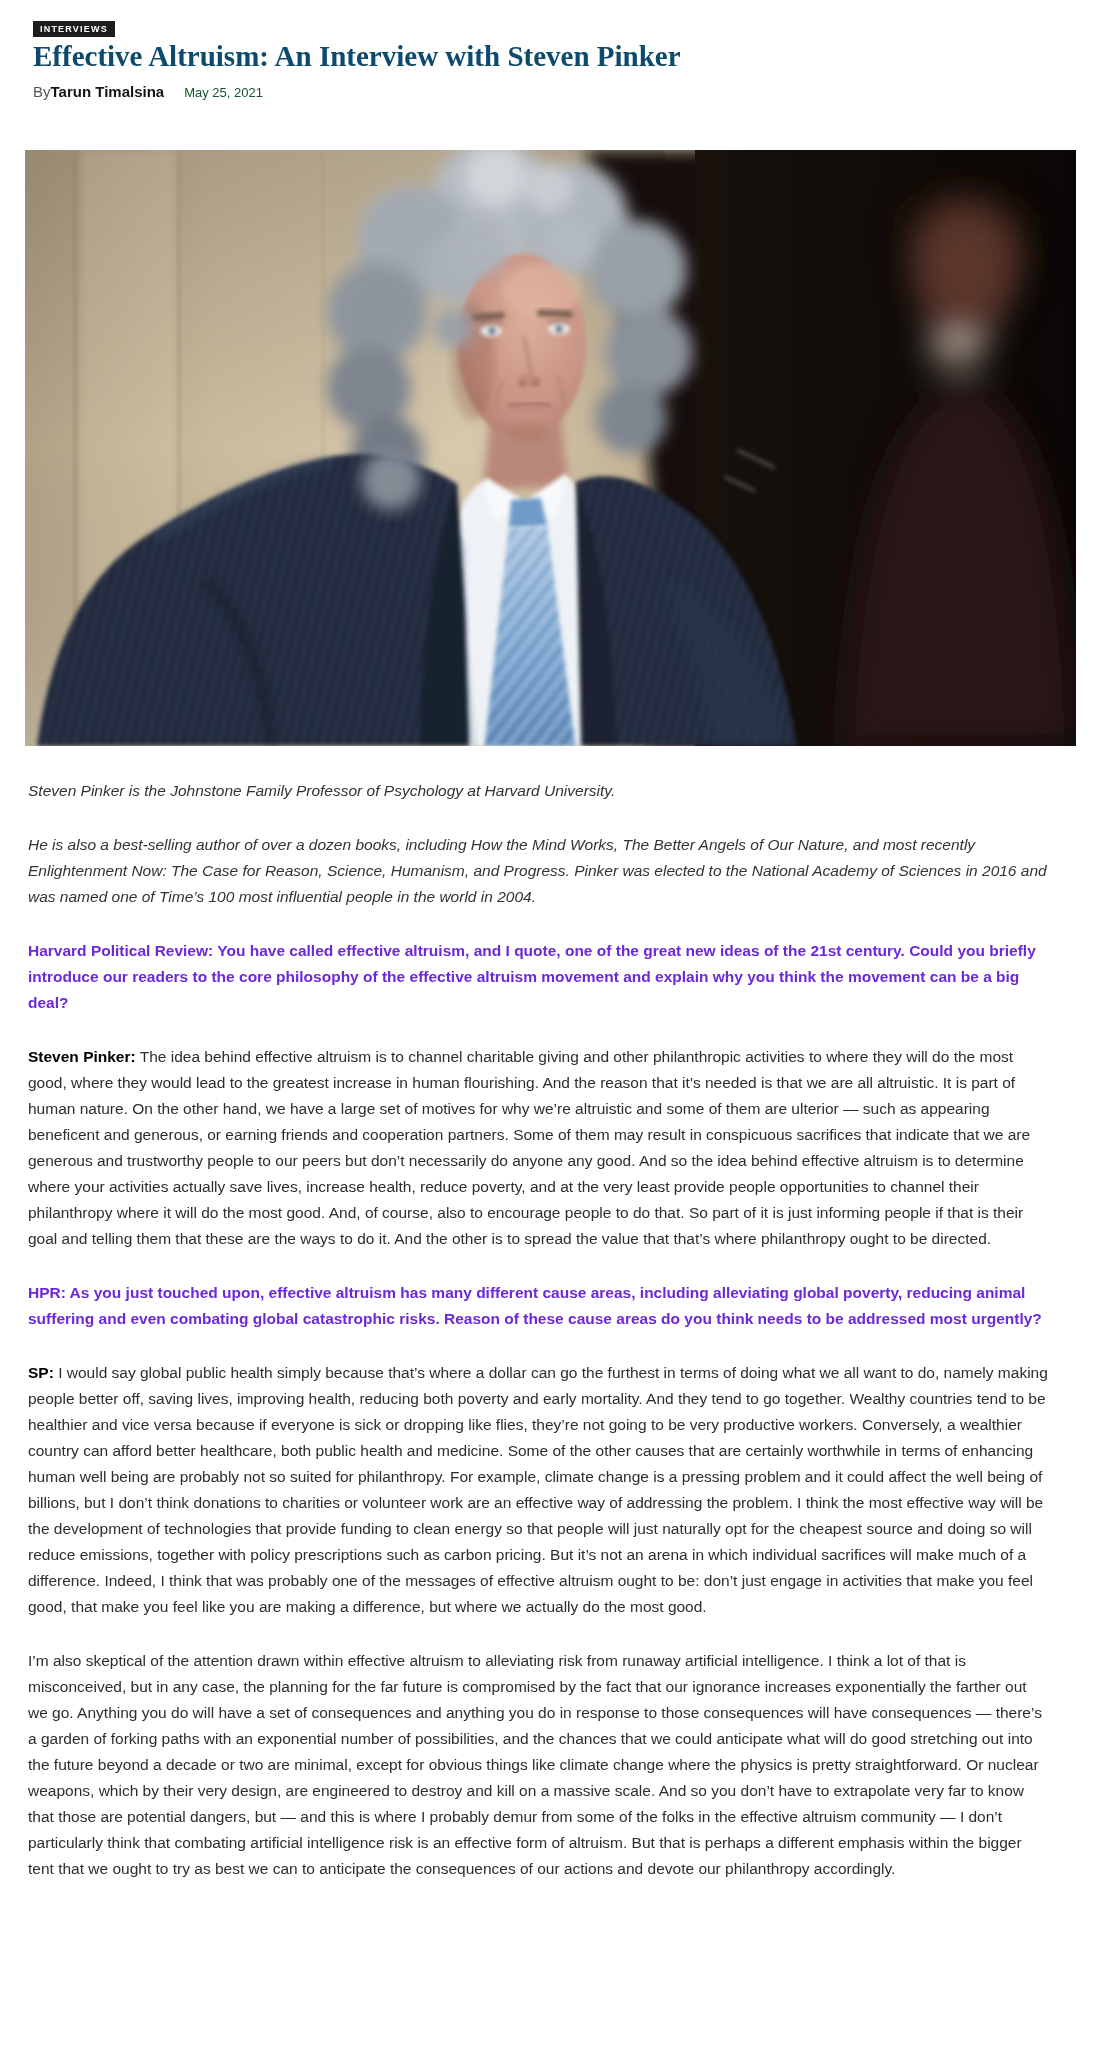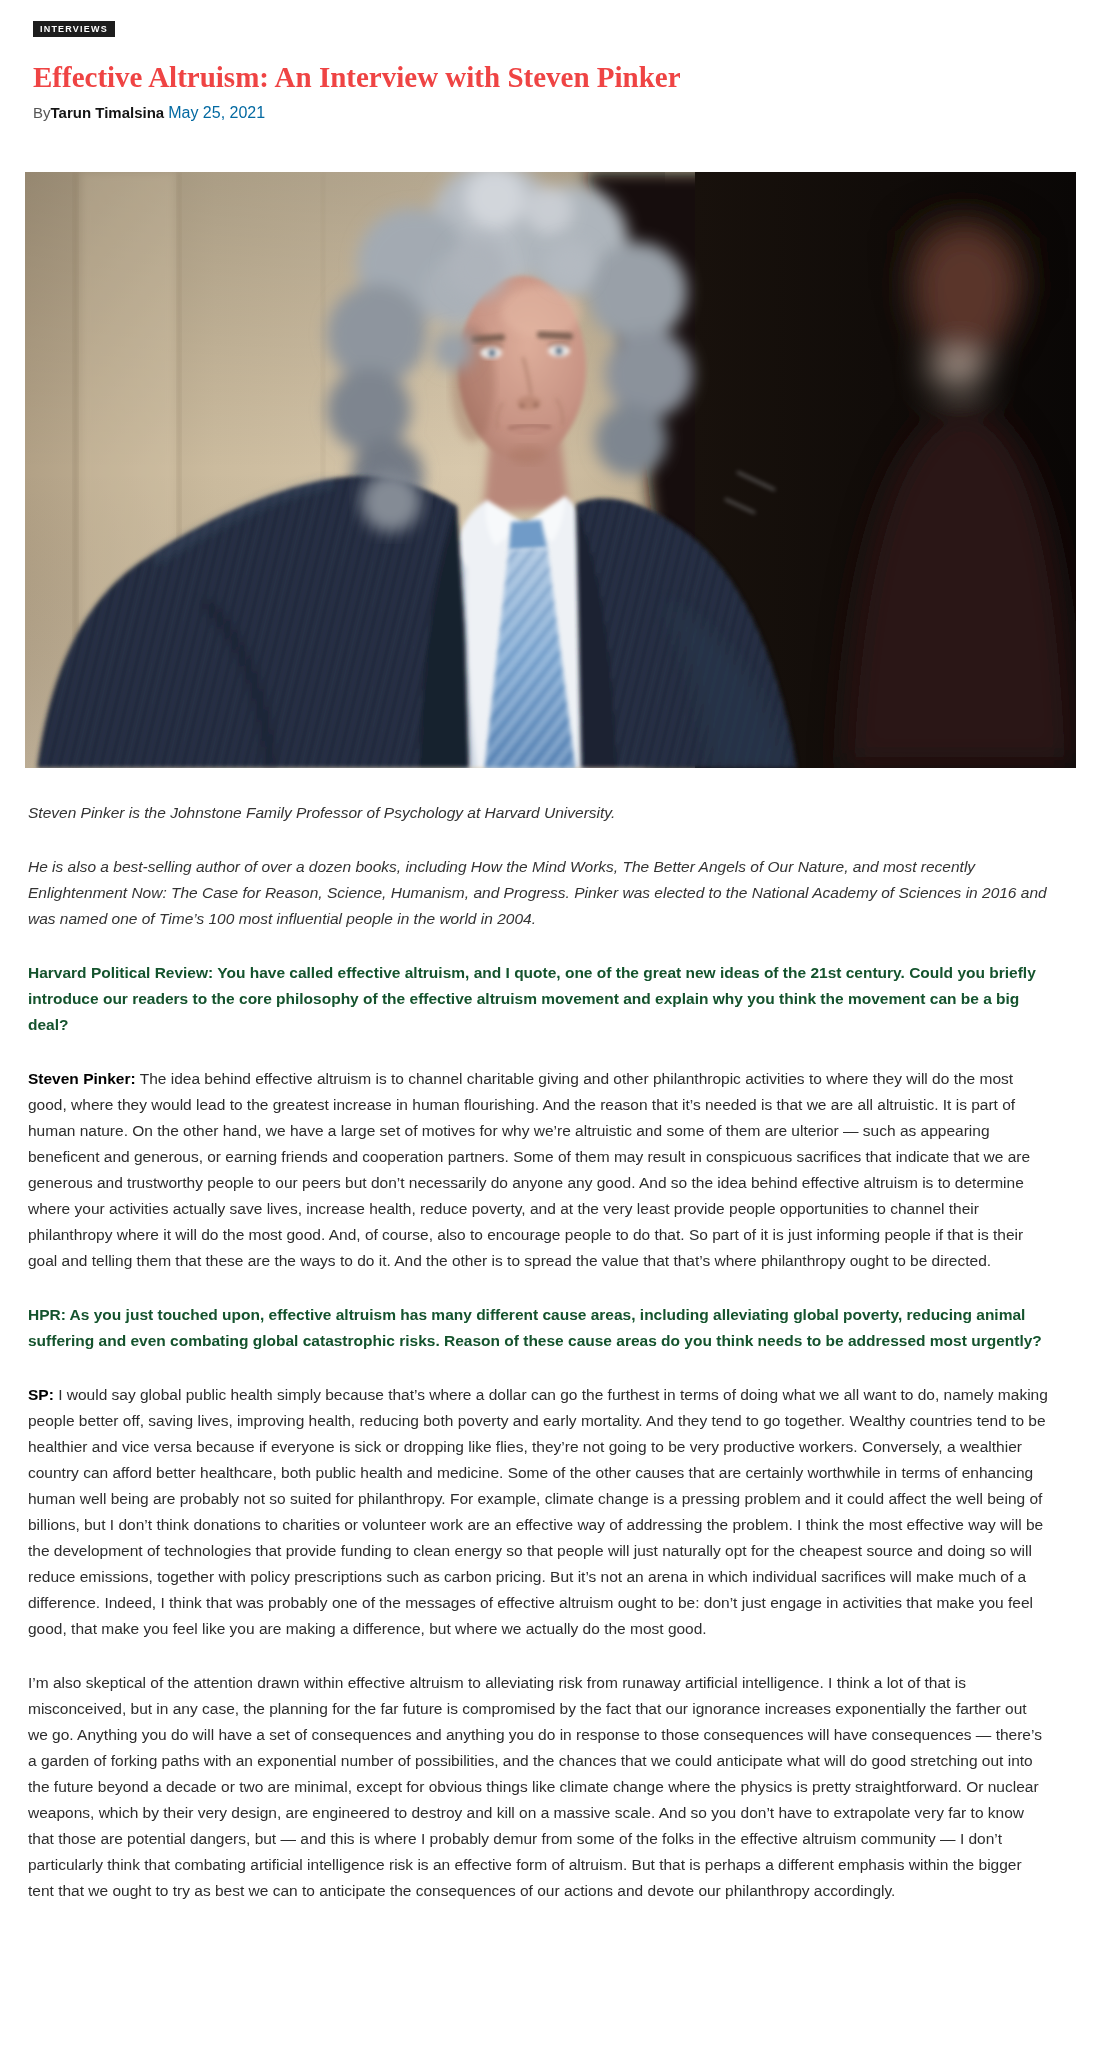--- a/index.html
+++ b/index.html
@@ -23,38 +23,38 @@
     letter-spacing: 1.2px;
     padding: 3px 7px;
     text-transform: uppercase;
     cursor: pointer;
   }
   h1.title {
     font-family: "Liberation Serif", serif;
     font-size: 29px;
     line-height: 33px;
     font-weight: 700;
-    color: #ef4444;
-    margin: 24px 0 0 0;
+    color: #0c4a6e;
+    margin: 3px 0 0 0;
   }
   .byline {
     margin-top: 10px;
     font-size: 15px;
     color: #555555;
   }
   .byline .author {
     color: #151515;
     font-weight: 700;
     margin-left: 0;
     cursor: pointer;
   }
   .byline .date {
-    color: #0369a1;
-    margin-left: 4px;
-    font-size: 16px;
+    color: #14532d;
+    margin-left: 20px;
+    font-size: 13px;
   }
   figure.photo {
     margin: 50px 22px 0 25px;
     width: 1051px;
     height: 596px;
     padding: 0;
     line-height: 0;
   }
   .content {
     margin-top: 32px;
@@ -65,21 +65,21 @@
     font-size: 15.5px;
     line-height: 26px;
     margin: 0 0 28px 0;
   }
   .content p.caption {
     font-style: italic;
     color: #333333;
   }
   .content p.question {
     font-weight: 700;
-    color: #14532d;
+    color: #6d28d9;
   }
   .content p.body .lead {
     font-weight: 700;
     color: #000000;
   }
 </style>
 </head>
 <body>
 
 <div class="page">

